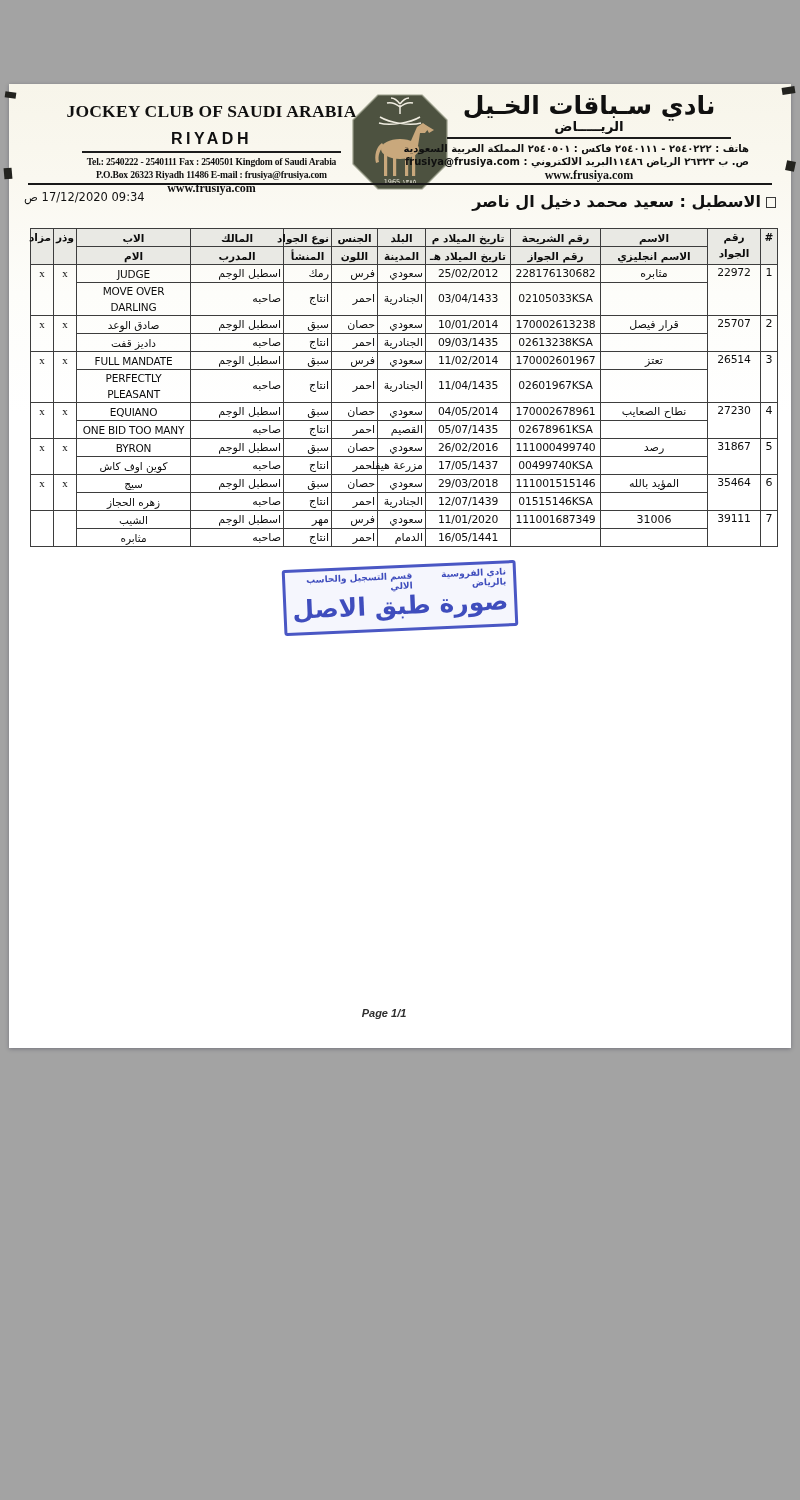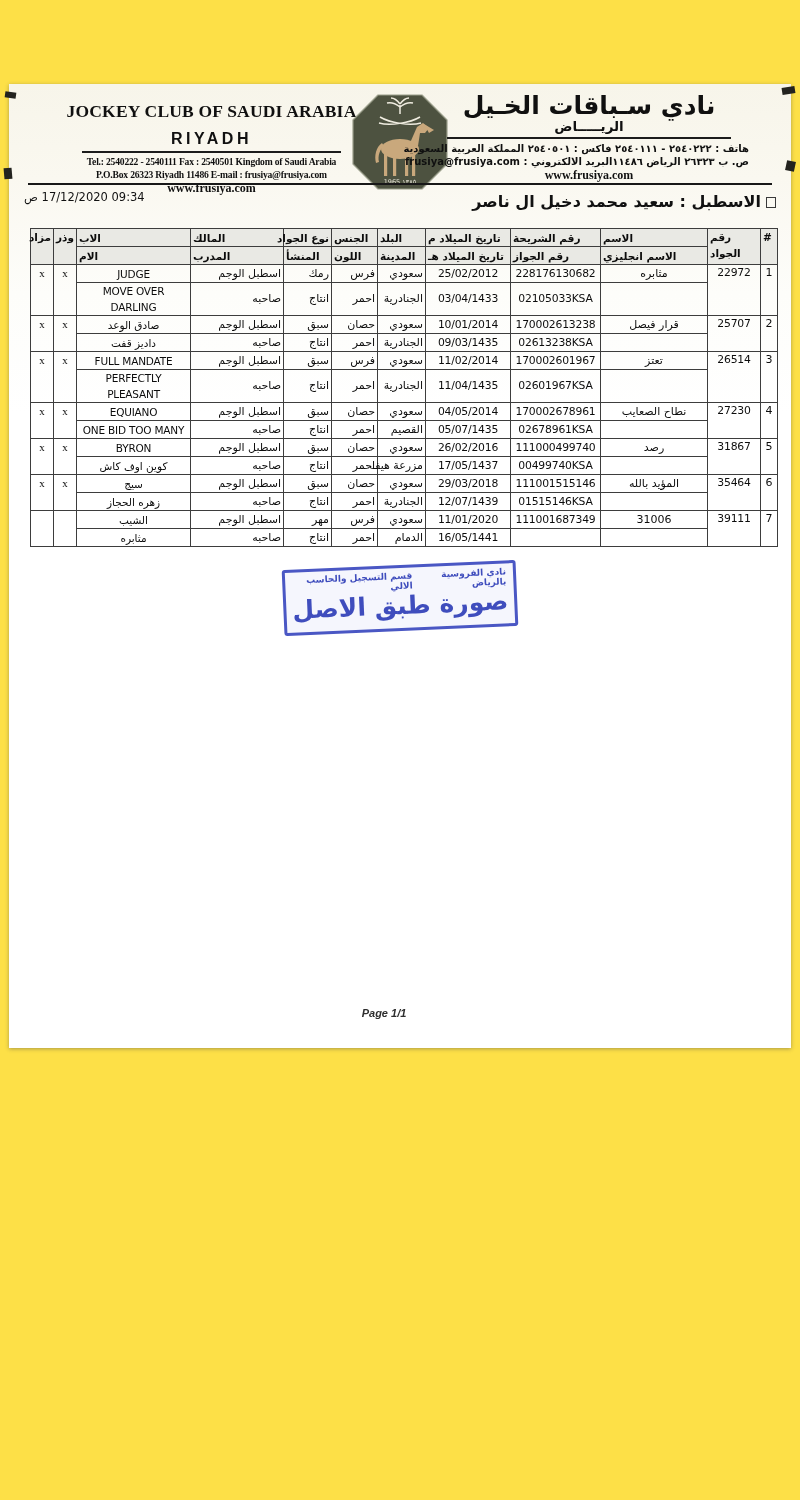--- a/index.html
+++ b/index.html
@@ -1,16 +1,16 @@
 <!DOCTYPE html>
 <html><head>
 <meta charset="utf-8">
 <style>
   html,body{margin:0;padding:0;}
-  .canvas{position:relative;width:800px;height:1500px;background:#fde047;overflow:hidden;
+  .canvas{position:relative;width:800px;height:1500px;background:#a3a3a3;overflow:hidden;
           font-family:"DejaVu Sans",sans-serif;color:#111;}
   .page{position:absolute;left:9px;top:84px;width:782px;height:964px;
         background:linear-gradient(180deg,#f7f5ea 0px,#faf8f0 95px,#fdfdfa 210px,#ffffff 330px);
         box-shadow:0 1px 4px rgba(50,50,70,.4);}
   
   .mark{position:absolute;background:#23231f;}
   .m1{left:-4px;top:8px;width:11px;height:6px;transform:rotate(8deg);}
   .m2{right:-4px;top:3px;width:13px;height:7px;transform:rotate(-9deg);}
   .m3{left:-5px;top:84px;width:8px;height:11px;transform:rotate(-5deg);}
   .m4{right:-4px;top:77px;width:9px;height:10px;transform:rotate(12deg);}
@@ -28,21 +28,21 @@
   .logo{position:absolute;left:341px;top:7px;width:100px;height:102px;}
   .thick-line{position:absolute;left:19px;top:99px;width:744px;border-top:2.5px solid #181818;}
   .stable{position:absolute;right:15px;top:108px;direction:rtl;font-size:16px;font-weight:bold;white-space:nowrap;}
   .box-glyph{display:inline-block;width:8px;height:9px;border:1.4px solid #3a3a3a;margin-left:5px;vertical-align:-1px;}
   .timestamp{position:absolute;left:15px;top:106px;direction:rtl;font-size:11.5px;white-space:nowrap;}
   
   .horse-table{position:absolute;left:21px;top:144px;width:747px;border-collapse:collapse;table-layout:fixed;
                direction:rtl;font-size:11px;color:#0c0c0c;border:1.6px solid #242424;}
   .horse-table th,.horse-table td{border:1px solid #3d3d3d;padding:0 2px;height:17px;line-height:16px;
                white-space:nowrap;vertical-align:middle;}
-  .horse-table th{background:#e9e9e4;font-weight:bold;font-size:10.5px;text-align:left;}
+  .horse-table th{background:#e9e9e4;font-weight:bold;font-size:10.5px;text-align:center;}
   .horse-table td{background:transparent;}
   .c{text-align:center !important;}
   .r{text-align:right;}
   .top{vertical-align:top !important;margin-left:10px;}
   .num{font-size:10.8px;letter-spacing:-.2px;}
   .en{font-size:10.5px;letter-spacing:-.2px;}
   .wrap{white-space:normal !important;line-height:15px;padding:0 5px;margin-left:8px;}
   .xmark{font-family:"Liberation Serif",serif;font-size:11px;}
   
   .stamp{position:absolute;left:274px;top:481px;width:228px;height:60px;border:3px solid #4a57c4;border-radius:3px;

